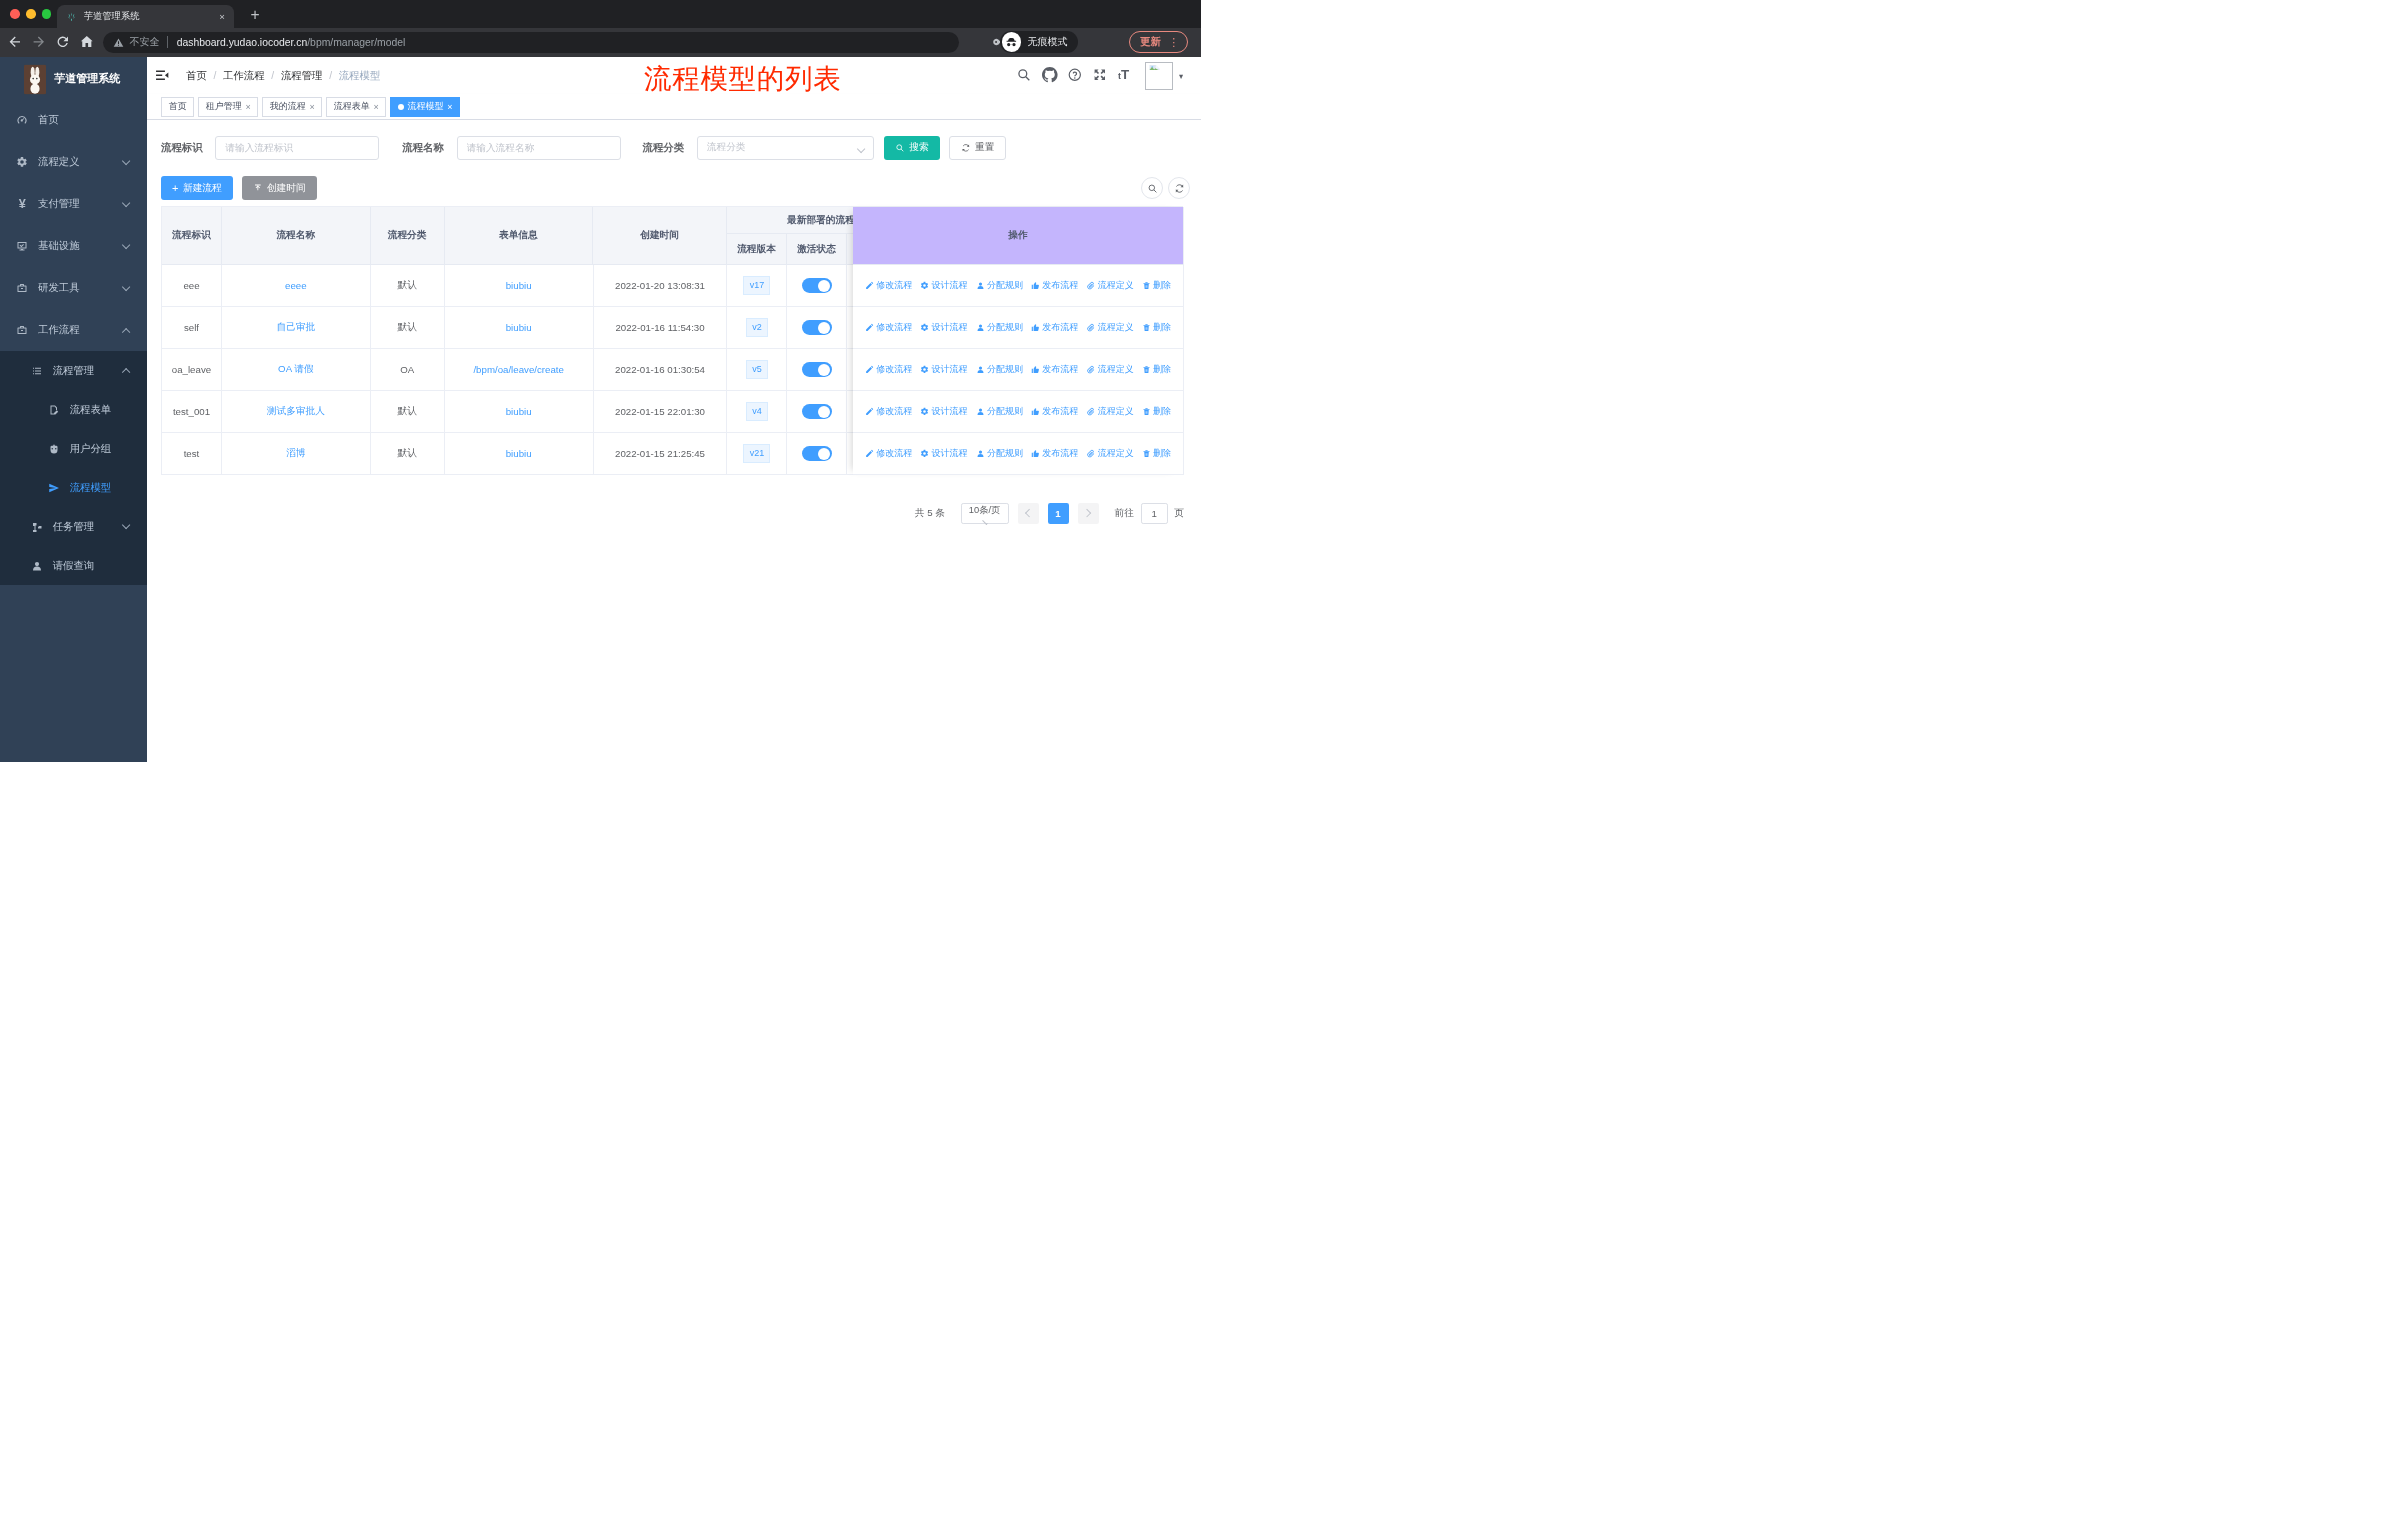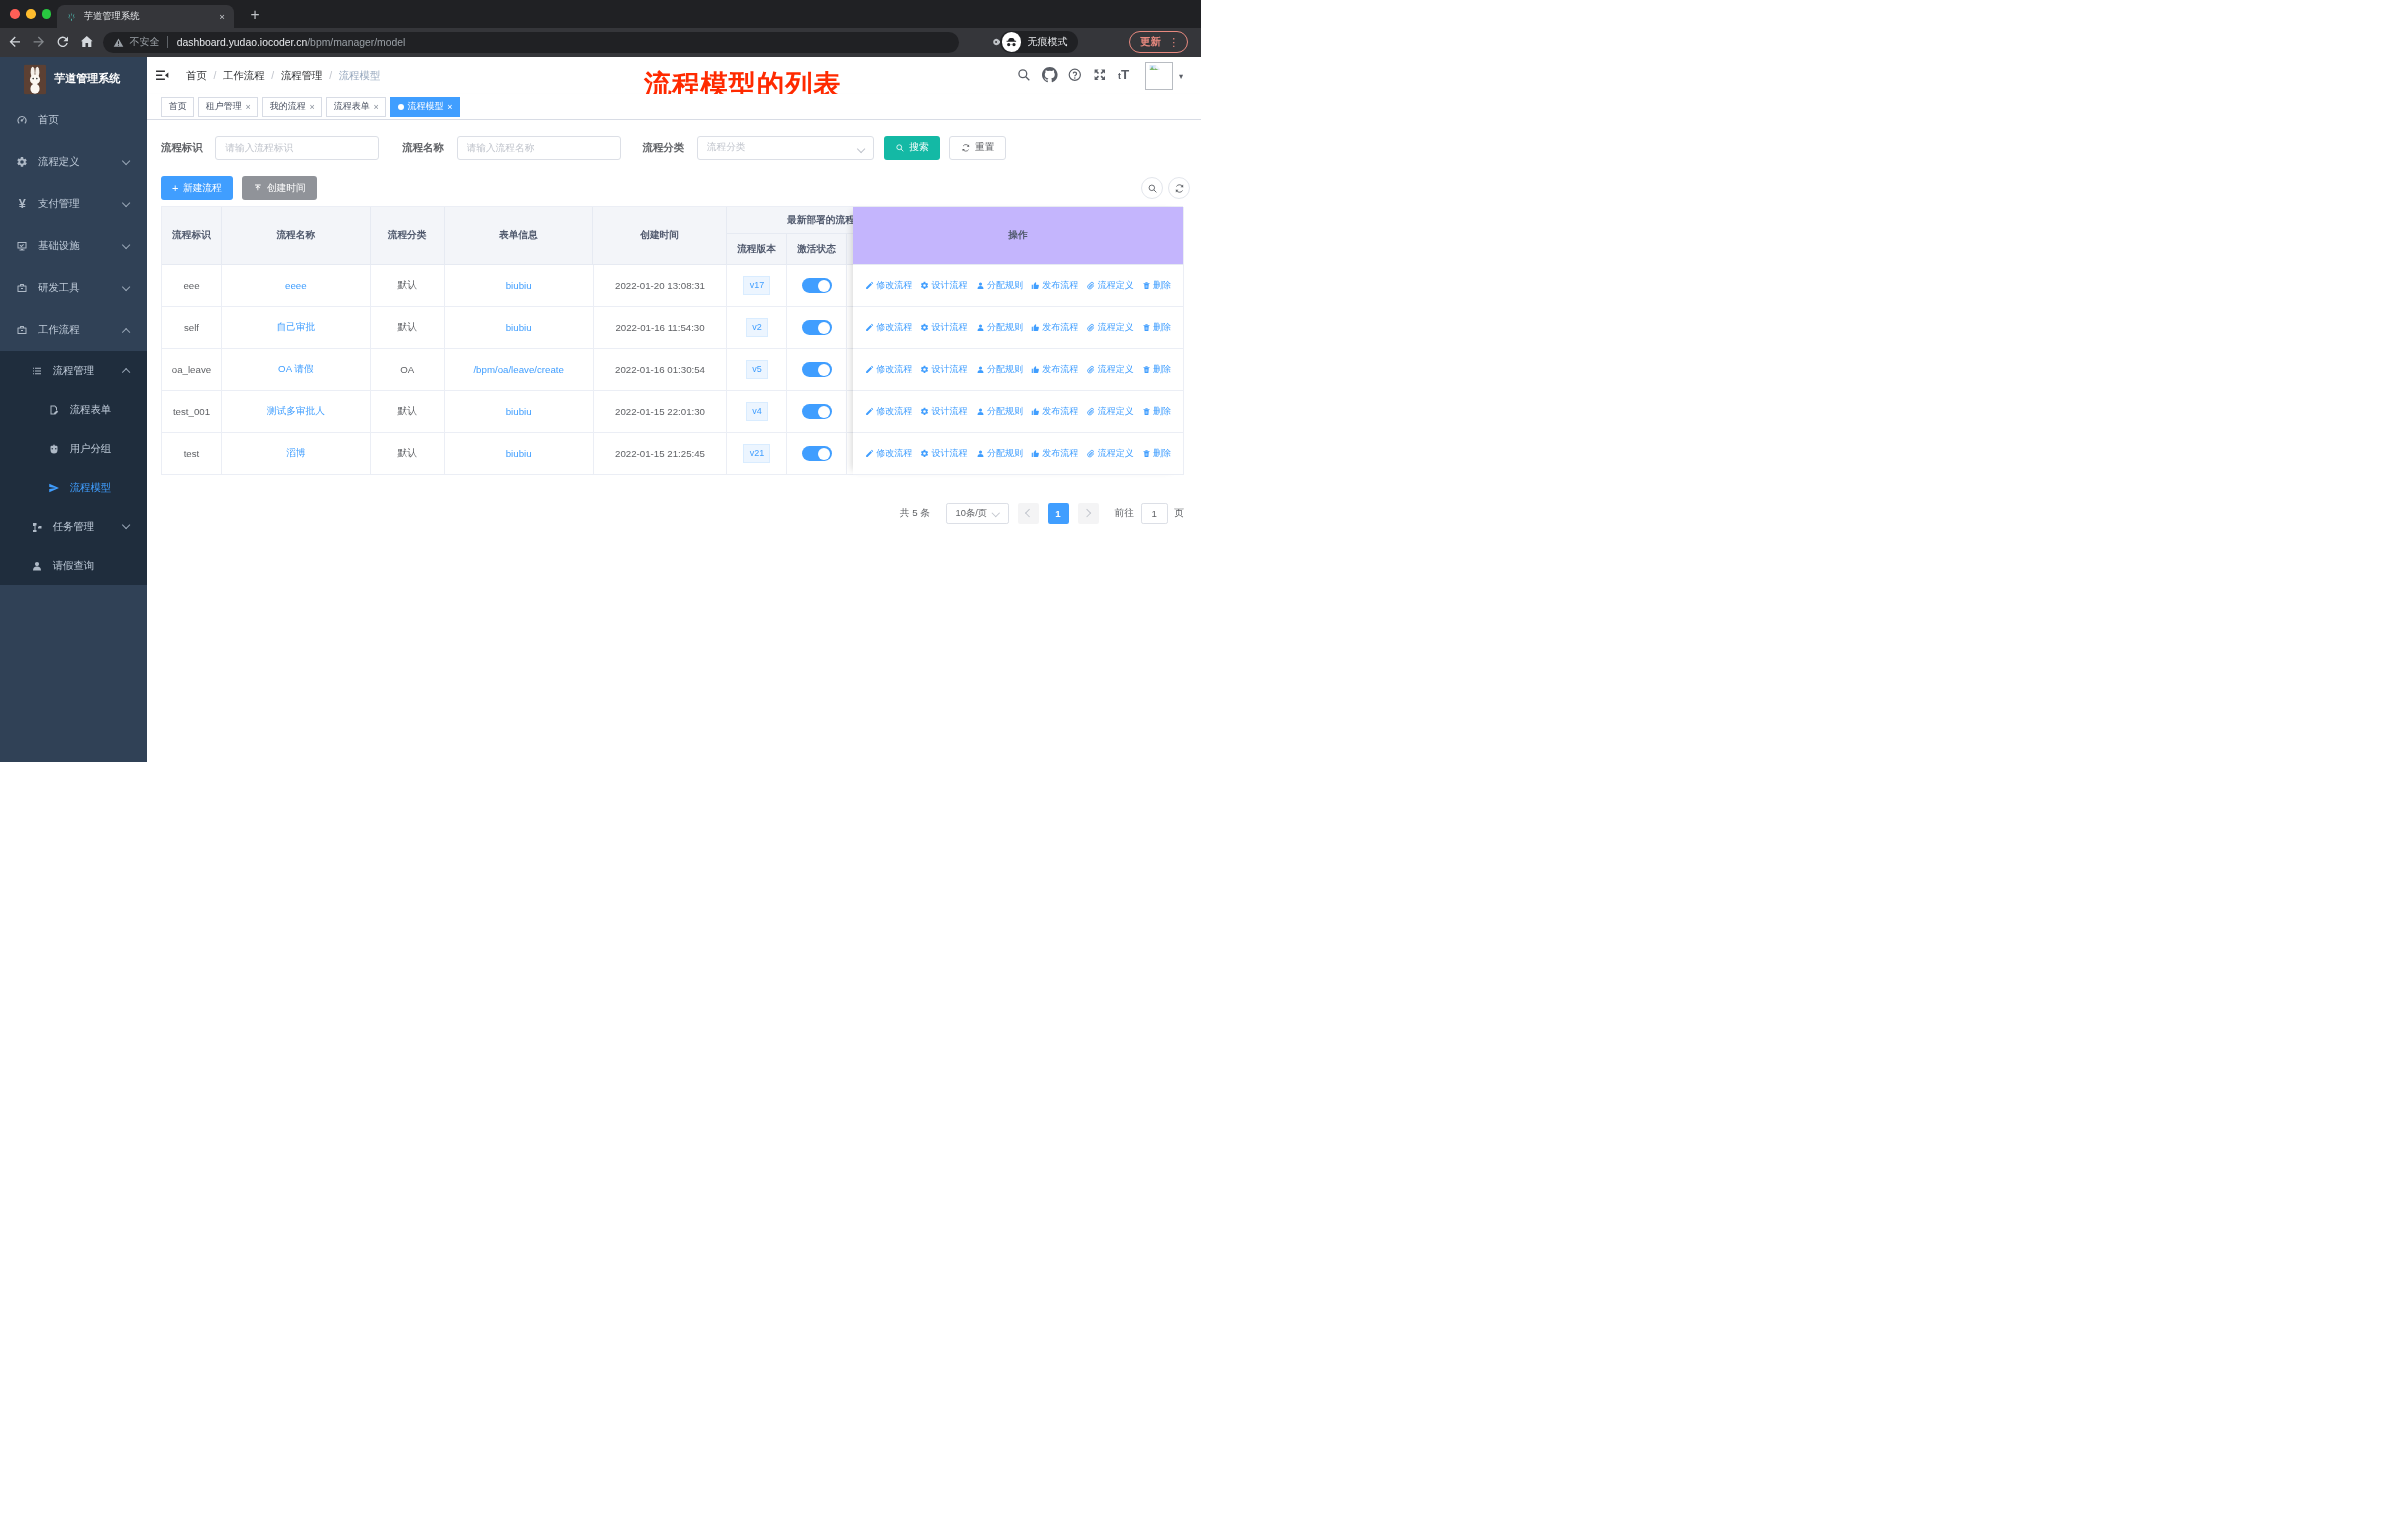--- a/index.html
+++ b/index.html
@@ -58,21 +58,21 @@
         position:absolute;right:18px;}
   .chev.down{transform:rotate(45deg);top:calc(50% - 4.5px);}
   .chev.up{transform:rotate(-135deg);top:calc(50% - 1.5px);}
 
   
   .app-header{position:absolute;left:147px;top:57px;right:0;height:37px;background:#fff;border-bottom:0.7px solid #f2f2f2;}
   .burger{position:absolute;left:7.4px;top:10.4px;width:16.4px;height:16.4px;color:#303133;}
   .breadcrumb{position:absolute;left:39px;top:0;height:37px;display:flex;align-items:center;font-size:10.4px;color:#303133;}
   .breadcrumb .bsep{color:#c0c4cc;margin:0 6.7px;}
   .breadcrumb .last{color:#97a8be;}
-  .annotation{position:absolute;left:497px;top:3.7px;font-size:27.5px;font-weight:700;letter-spacing:0.7px;white-space:nowrap;margin-top:6px;}
+  .annotation{position:absolute;left:497px;top:3.7px;font-size:27.5px;font-weight:400;letter-spacing:0.7px;white-space:nowrap;}
   .hd-ic{position:absolute;top:10.4px;width:15.6px;height:15.6px;color:#5a5e66;}
   .tT{position:absolute;top:9.7px;color:#5a5e66;font-weight:700;}
   .tT .s{font-size:9px;}.tT .b{font-size:13.4px;}
   .avatar-box{position:absolute;left:998px;top:4.5px;width:28px;height:28px;background:#fff;border:0.7px solid #b8bcc2;
       box-sizing:border-box;}
   .avatar-box .icon{width:15px;height:15px;margin:0.7px;}
   .caret{position:absolute;left:1032px;top:14px;color:#5a5e66;font-size:8.2px;}
 
   
   .tagbar{position:absolute;left:147px;top:94px;right:0;height:26px;background:#fff;border-bottom:0.7px solid #d8dce5;
@@ -138,22 +138,22 @@
   .op-head{height:58px;background:#c4b5fd;border-bottom:0.7px solid #e6eaf2;display:flex;align-items:center;
       justify-content:center;font-weight:700;color:#515a6e;box-sizing:border-box;}
   .op-row{height:42px;border-bottom:0.7px solid #ebeef5;display:flex;align-items:center;justify-content:center;
       gap:8.2px;box-sizing:border-box;white-space:nowrap;}
   .act{display:inline-flex;align-items:center;gap:2.2px;font-size:9px;color:#409eff;cursor:pointer;}
   .act .icon{width:9px;height:9px;}
 
   
   .pager{position:absolute;top:383px;right:17px;height:21px;display:flex;align-items:center;font-size:9.7px;color:#606266;}
   .pg-total{margin-right:15.6px;}
-  .pg-size{width:63px;height:21px;border:0.7px solid #dcdfe6;border-radius:2.2px;display:flex;align-items:center;
-      justify-content:center;gap:6px;position:relative;box-sizing:border-box;font-size:9.3px;}
+  .pg-size{width:48px;height:21px;border:0.7px solid #dcdfe6;border-radius:2.2px;display:flex;align-items:center;
+      justify-content:center;gap:6px;position:relative;box-sizing:border-box;font-size:9.3px;flex-direction:column;}
   .pg-size .sel-chev{width:4.5px;height:4.5px;border-right:1px solid #c0c4cc;border-bottom:1px solid #c0c4cc;
       transform:rotate(45deg);margin-top:-2.2px;}
   .pg-btn{width:21px;height:21px;border-radius:2.2px;background:#f4f4f5;display:flex;align-items:center;justify-content:center;margin-left:9px;}
   .pg-btn .c{width:5.2px;height:5.2px;border-right:1.2px solid #c0c4cc;border-bottom:1.2px solid #c0c4cc;}
   .pg-btn .c.l{transform:rotate(135deg);margin-left:2.2px;}
   .pg-btn .c.r{transform:rotate(-45deg);margin-right:2.2px;}
   .pg-cur{width:21px;height:21px;border-radius:2.2px;color:#fff;font-weight:700;display:flex;align-items:center;
       justify-content:center;margin-left:9px;}
   .pg-goto{margin-left:16px;}
   .pg-input{width:27px;height:21px;border:0.7px solid #dcdfe6;border-radius:2.2px;box-sizing:border-box;text-align:center;

